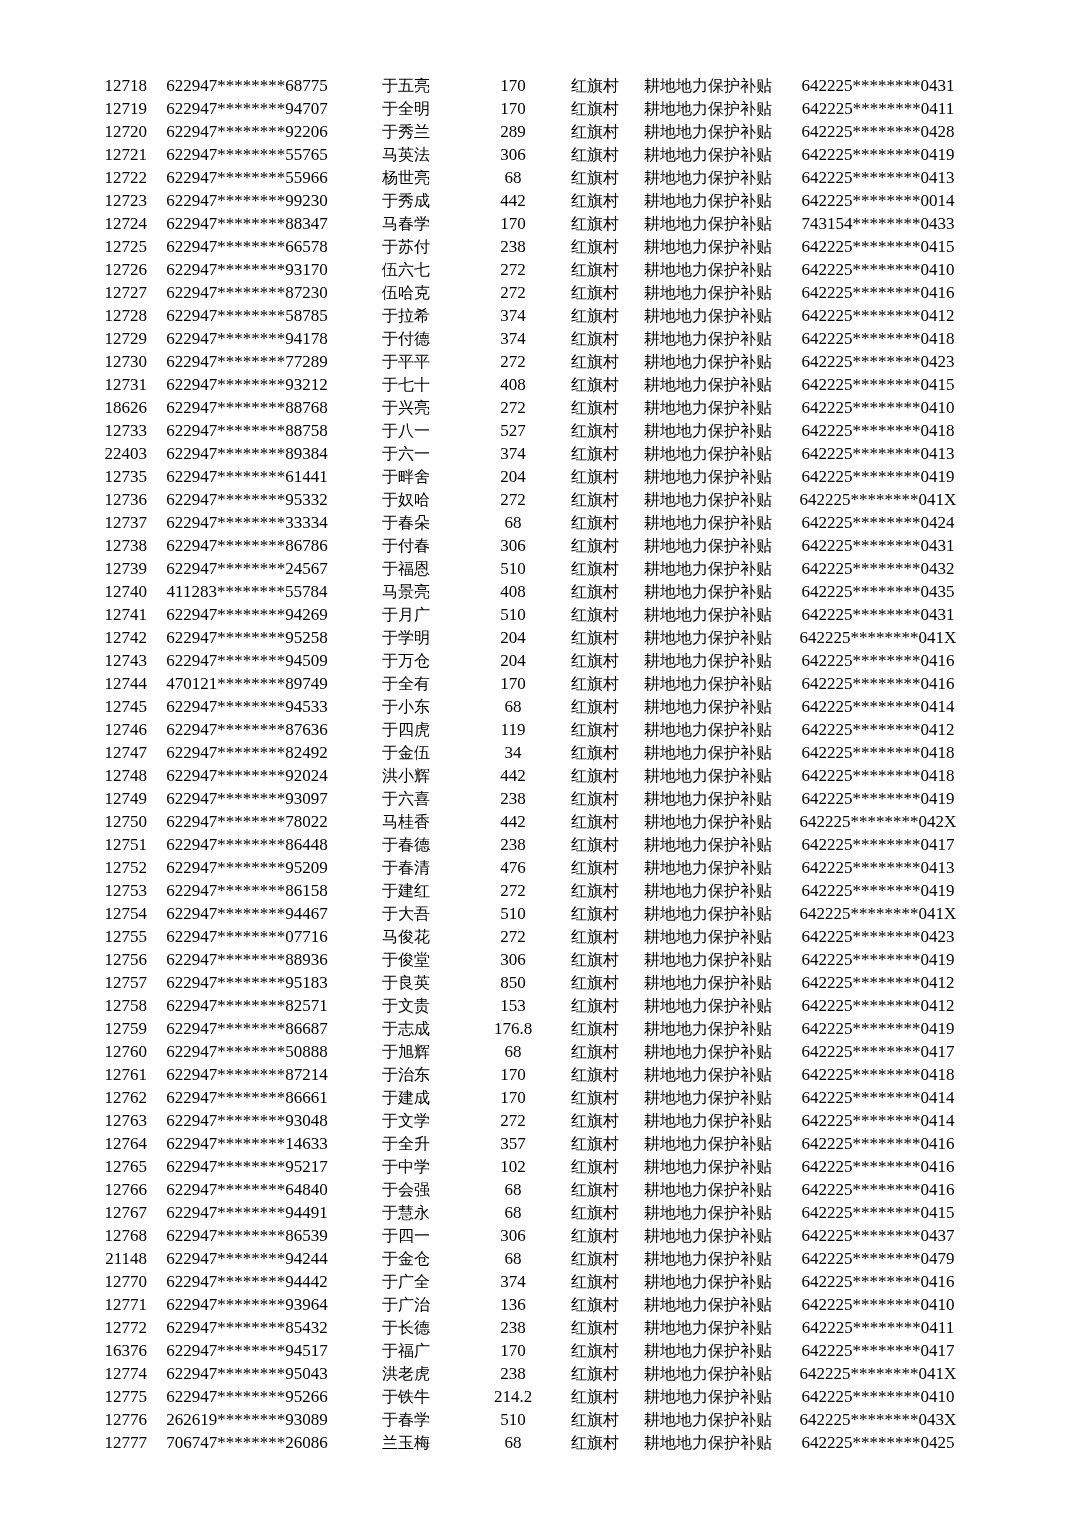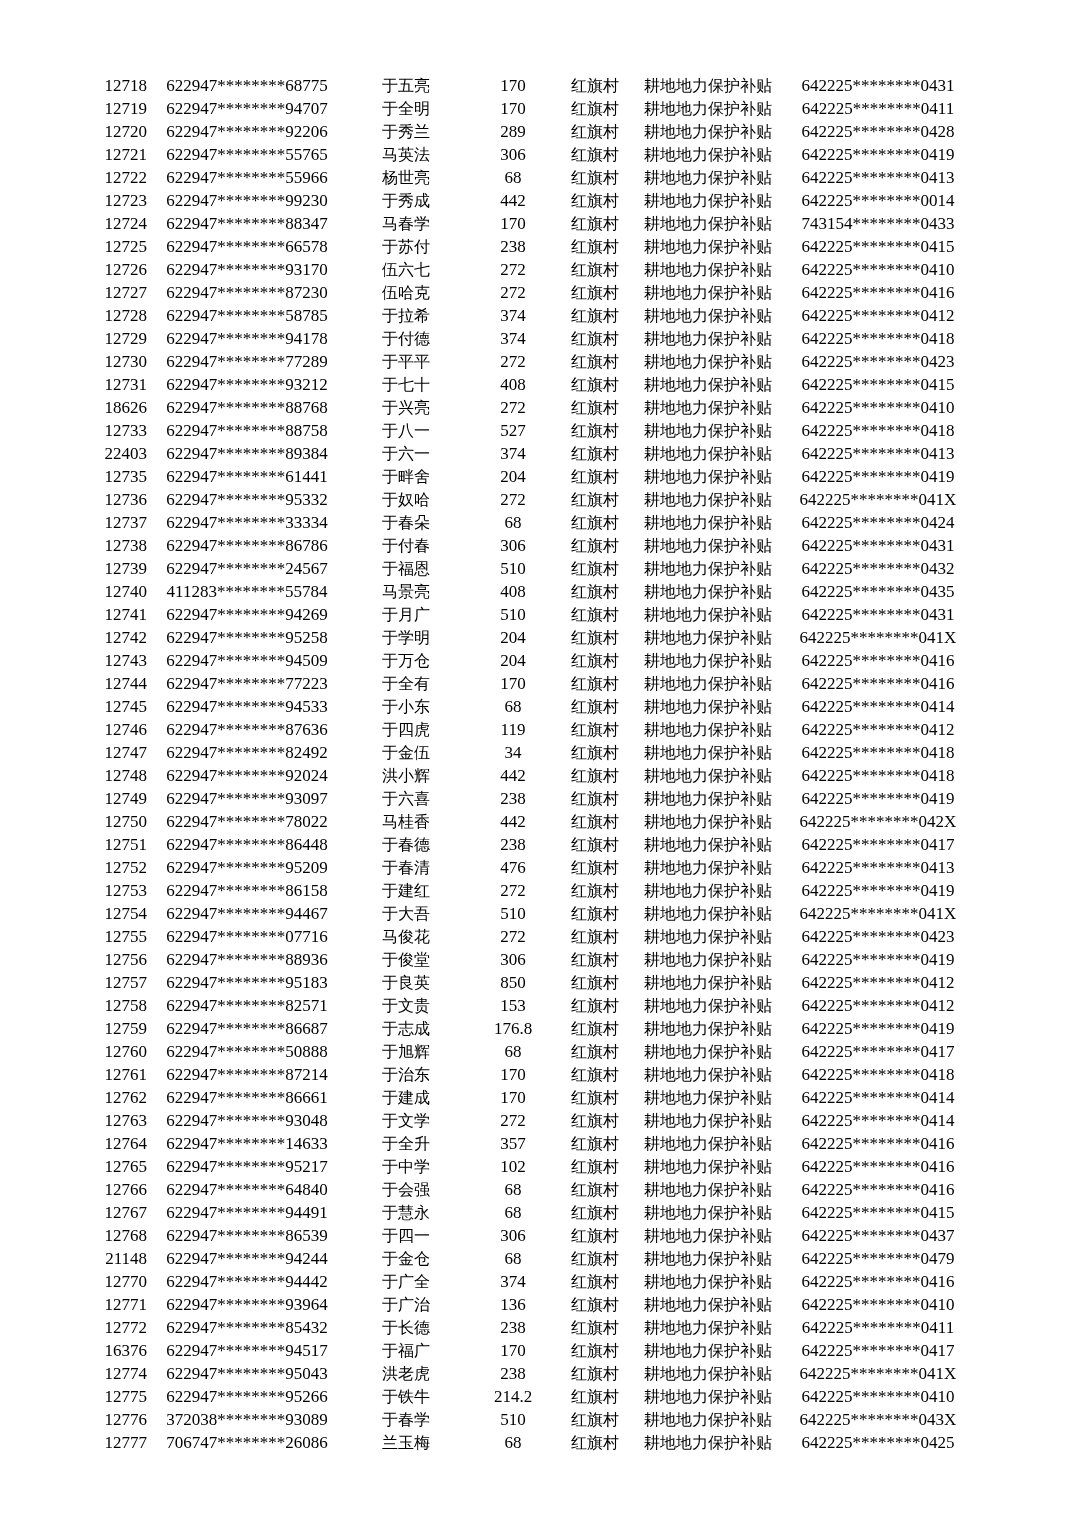--- a/index.html
+++ b/index.html
@@ -267,21 +267,21 @@
       <span class="c c0">12743</span>
       <span class="c c1">622947********94509</span>
       <span class="c c2">于万仓</span>
       <span class="c c3">204</span>
       <span class="c c4">红旗村</span>
       <span class="c c5">耕地地力保护补贴</span>
       <span class="c c6">642225********0416</span>
     </div>
     <div class="row">
       <span class="c c0">12744</span>
-      <span class="c c1">622947********77223</span>
+      <span class="c c1">470121********89749</span>
       <span class="c c2">于全有</span>
       <span class="c c3">170</span>
       <span class="c c4">红旗村</span>
       <span class="c c5">耕地地力保护补贴</span>
       <span class="c c6">642225********0416</span>
     </div>
     <div class="row">
       <span class="c c0">12745</span>
       <span class="c c1">622947********94533</span>
       <span class="c c2">于小东</span>
@@ -555,21 +555,21 @@
       <span class="c c0">12775</span>
       <span class="c c1">622947********95266</span>
       <span class="c c2">于铁牛</span>
       <span class="c c3">214.2</span>
       <span class="c c4">红旗村</span>
       <span class="c c5">耕地地力保护补贴</span>
       <span class="c c6">642225********0410</span>
     </div>
     <div class="row">
       <span class="c c0">12776</span>
-      <span class="c c1">372038********93089</span>
+      <span class="c c1">262619********93089</span>
       <span class="c c2">于春学</span>
       <span class="c c3">510</span>
       <span class="c c4">红旗村</span>
       <span class="c c5">耕地地力保护补贴</span>
       <span class="c c6">642225********043X</span>
     </div>
     <div class="row">
       <span class="c c0">12777</span>
       <span class="c c1">706747********26086</span>
       <span class="c c2">兰玉梅</span>

